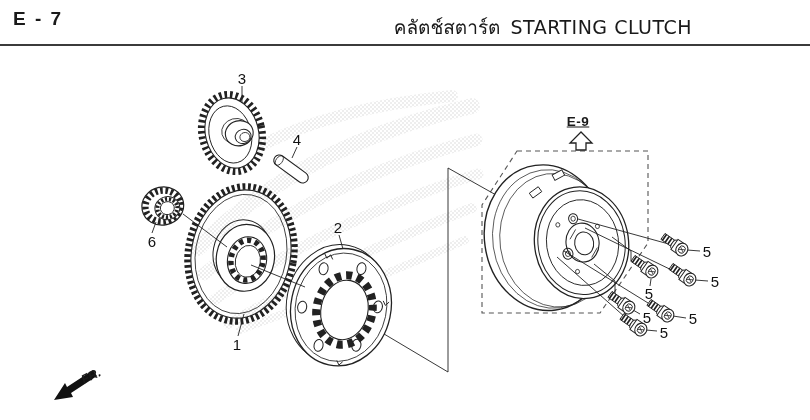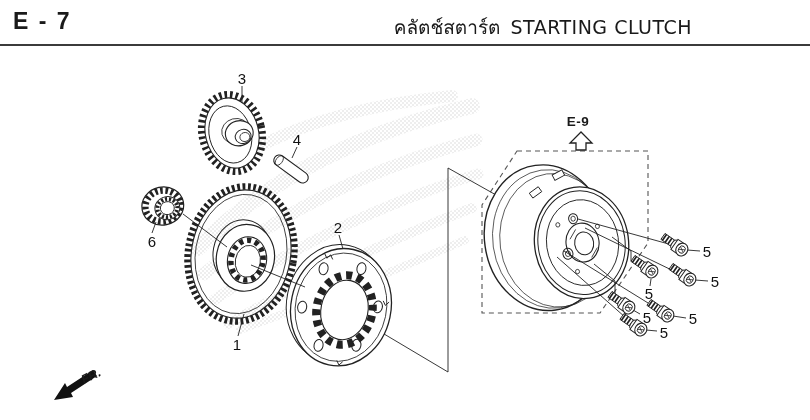--- a/index.html
+++ b/index.html
@@ -1,25 +1,25 @@
 <!DOCTYPE html>
 <html><head>
 <meta charset="utf-8">
 <style>
   html,body{margin:0;padding:0;background:#fff;}
   body{width:810px;height:420px;position:relative;overflow:hidden;
        font-family:"Liberation Sans",sans-serif;color:#1a1a1a;}
   .abs{position:absolute;}
-  .header-code{left:13px;top:8px;font-size:23px;font-weight:600;letter-spacing:2px;}
+  .header-code{left:13px;top:8px;font-size:19px;font-weight:600;letter-spacing:2px;}
   .header-title{right:118px;top:12px;font-size:19px;white-space:nowrap;
                 font-family:"DejaVu Sans","Liberation Sans",sans-serif;}
   .header-title .en{margin-left:10px;letter-spacing:0.5px;}
   .header-rule{left:0;right:0;top:44px;height:2px;background:#3b3b3b;}
   .callout{transform:translate(-50%,-50%);font-size:15px;color:#111;line-height:1;}
-  .ref-label{transform:translate(-50%,-50%);font-size:13.5px;font-weight:700;letter-spacing:0.5px;}
+  .ref-label{transform:translate(-50%,-50%);font-size:13.5px;font-weight:700;letter-spacing:0.5px;text-decoration:underline;}
   .fr-label{transform:translate(-50%,-50%) rotate(-26deg);font-size:12.5px;font-weight:700;font-style:italic;}
   svg{position:absolute;left:0;top:0;}
 </style>
 </head>
 <body>
 
 <div class="abs header-code">E - 7</div>
 <div class="abs header-title">
   <span>คลัตช์สตาร์ต</span><span class="en">STARTING CLUTCH</span>
 </div>

